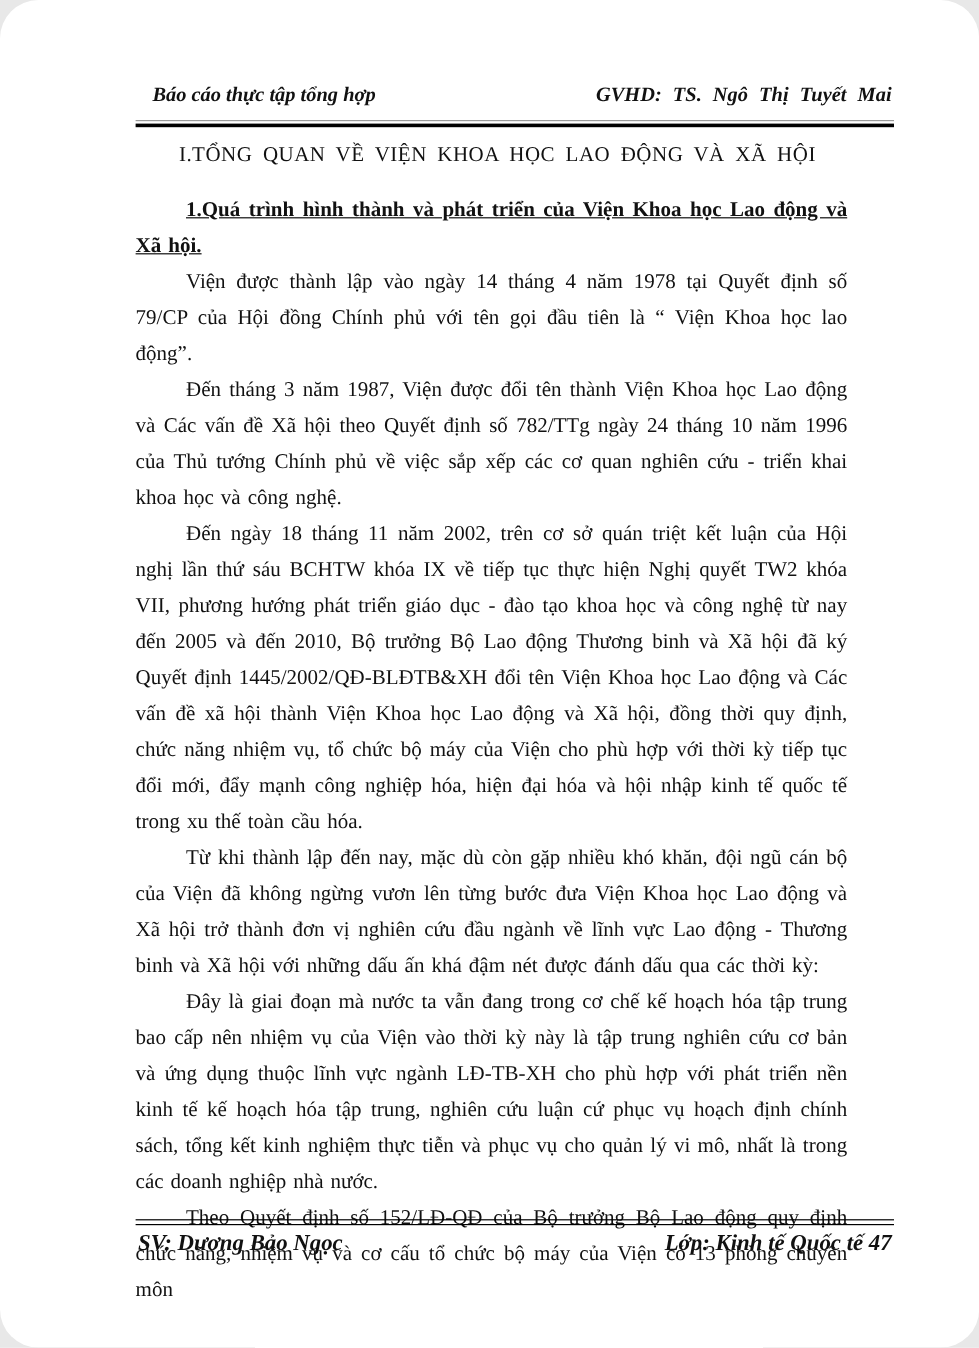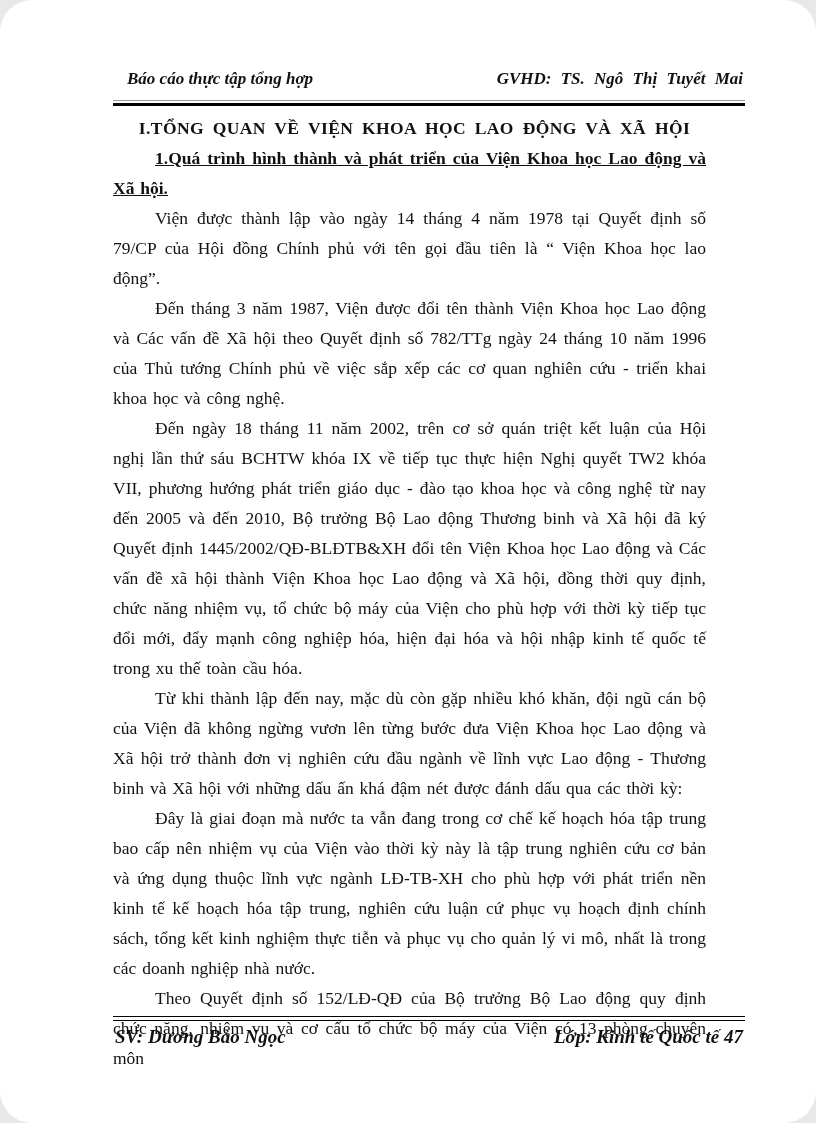--- a/index.html
+++ b/index.html
@@ -40,26 +40,26 @@
     height: 2px;
     border-top: 1px solid #9a9a9a;
     border-bottom: 3px solid #000000;
   }
   .doc-body {
     width: 593px;
     margin-top: 7px;
   }
   .doc-title {
     text-align: center;
-    font-weight: bold;
+    font-weight: normal;
     font-size: 17.5px;
     line-height: 30px;
     letter-spacing: 0.4px;
     word-spacing: 4px;
-    margin: 0 0 0 10px;
+    margin: 0 0 16px 10px;
   }
   .para {
     margin: 0;
     font-size: 17.5px;
     line-height: 30px;
     text-align: justify;
     text-indent: 42px;
     word-spacing: 1.5px;
   }
   .para.heading {

